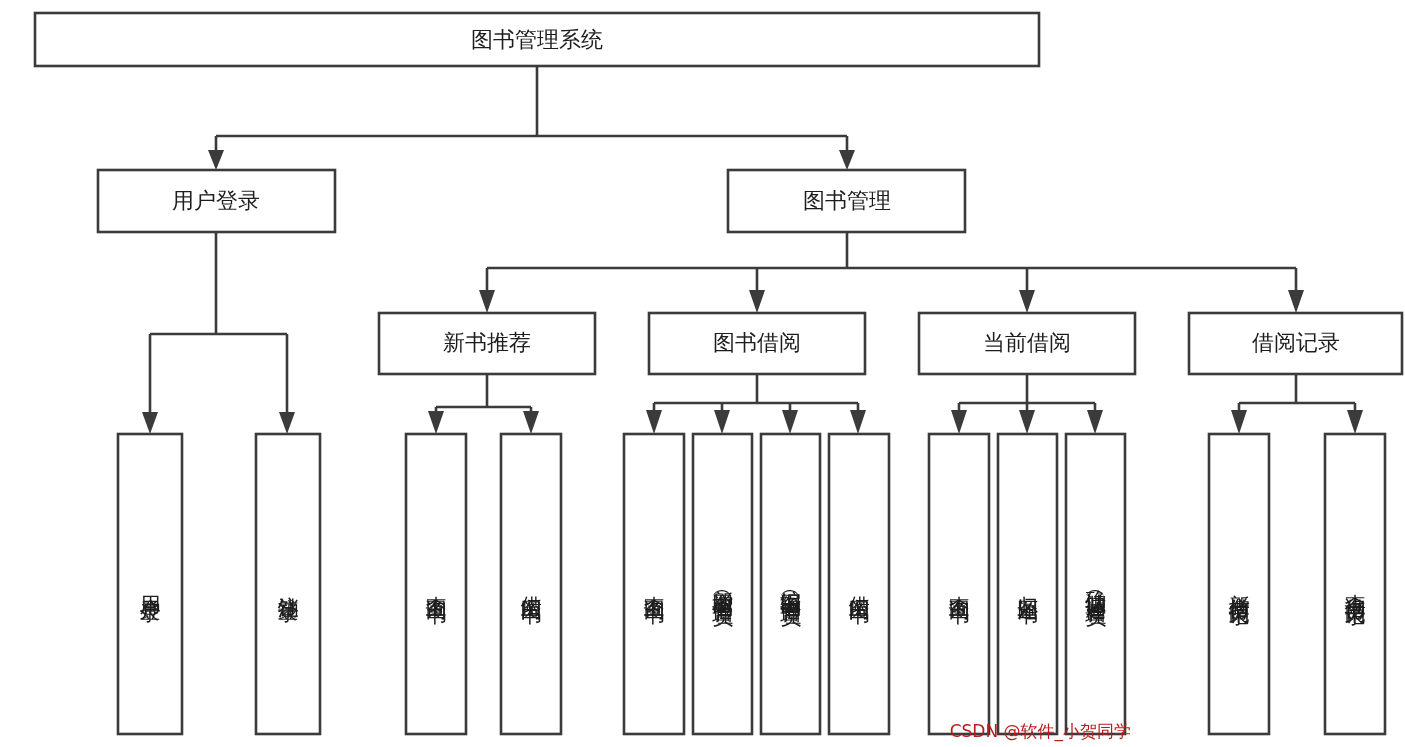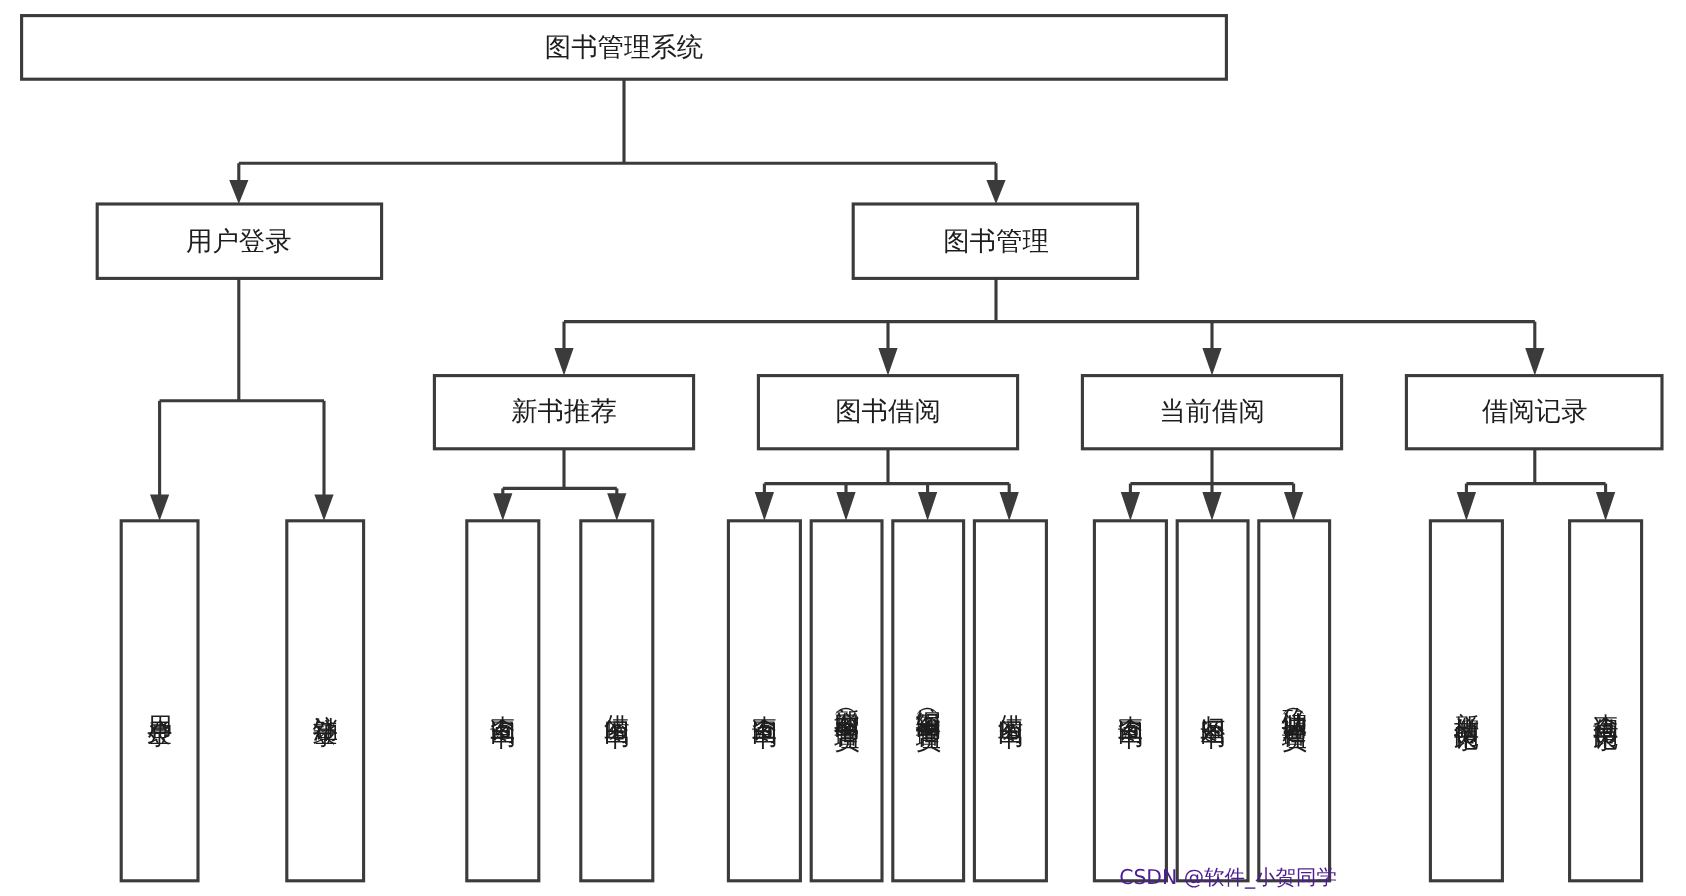--- a/index.html
+++ b/index.html
@@ -9,21 +9,21 @@
   }
   body {
     width: 1405px;
     height: 747px;
     font-family: "DejaVu Sans", "Liberation Sans", sans-serif;
     overflow: hidden;
     position: relative;
   }
   #diagram-root {
     position: absolute;
-    left: 0;
+    left: 17px;
     top: 0;
     width: 1128px;
     height: 747px;
   }
   svg.flowchart {
     display: block;
     width: 1405px;
     height: 747px;
   }
   .node-box {
@@ -65,21 +65,21 @@
     color: #1d1d1d;
     white-space: nowrap;
     text-align: center;
   }
   .watermark {
     position: absolute;
     right: 14px;
     bottom: 4px;
     font-family: "DejaVu Sans", "Liberation Sans", sans-serif;
     font-size: 17px;
-    color: #4c1d95;
+    color: #b91c1c;
     white-space: nowrap;
     pointer-events: none;
   }
 </style>
 </head>
 <body>
 
 <div id="diagram-root">
   <svg class="flowchart" viewBox="0 0 1405 747" xmlns="http://www.w3.org/2000/svg">
 

